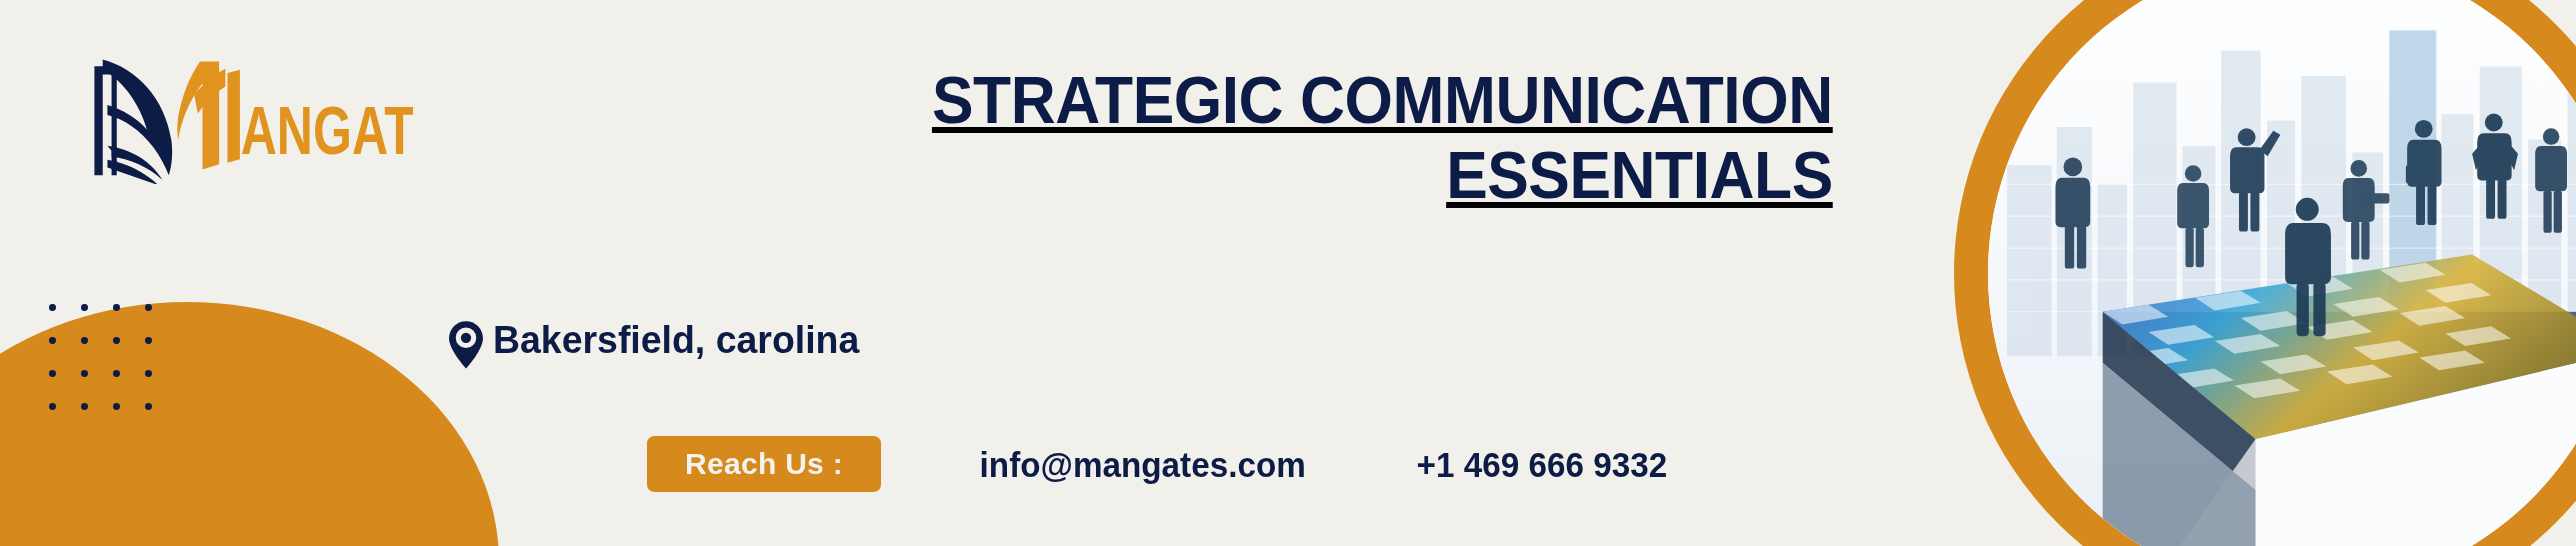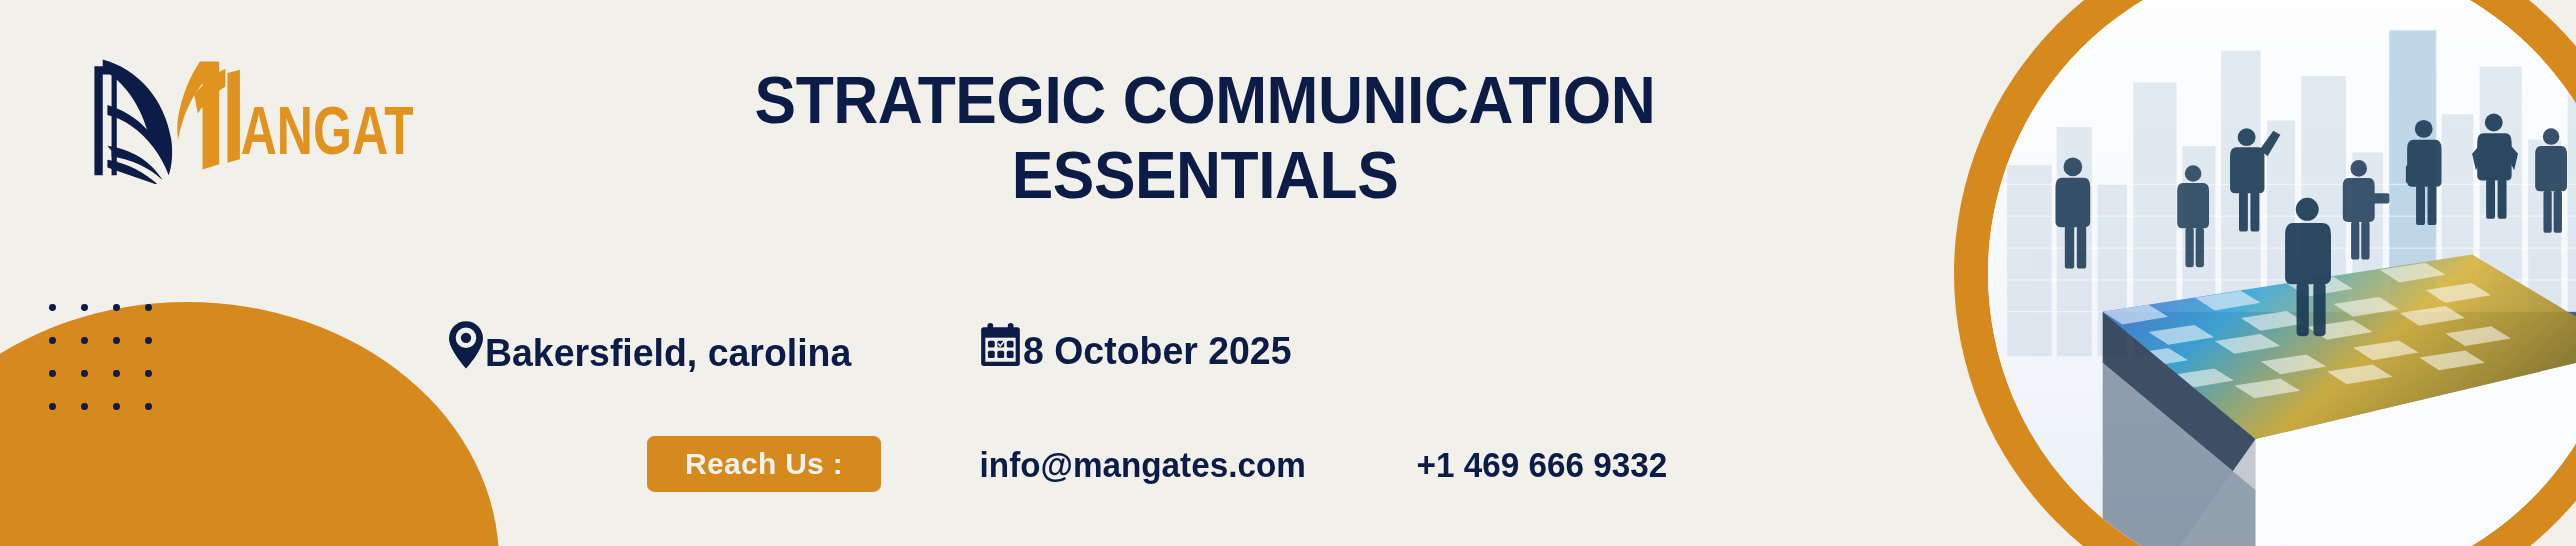--- a/index.html
+++ b/index.html
@@ -59,25 +59,26 @@
     left: 70px;
     top: 49px;
     width: 343px;
     height: 135px;
     z-index: 6;
   }
 
   
   .title-block {
     position: absolute;
-    left: 487px;
+    left: 447px;
     top: 62px;
     width: 1436px;
-    text-align: center;
+    text-align: right;
     z-index: 6;
+    text-decoration: underline;
   }
   .title-line {
     color: #0C1C46;
     font-family: "Liberation Sans", sans-serif;
     font-weight: bold;
     font-size: 67px;
     line-height: 1.12;
     letter-spacing: -0.5px;
     white-space: nowrap;
     transform: scaleX(0.93);
@@ -89,22 +90,22 @@
     left: 448px;
     top: 307px;
     width: 1530px;
     height: 78px;
     display: flex;
     align-items: center;
     z-index: 6;
   }
   .info-item {
     display: flex;
-    align-items: flex-end;
-    gap: 1px;
+    align-items: flex-start;
+    gap: 9px;
   }
   .info-item.loc { margin-right: 112px; }
   .info-item.date { margin-right: 72px; }
   .info-text {
     color: #0C1C46;
     font-family: "Liberation Sans", sans-serif;
     font-weight: bold;
     font-size: 39px;
     line-height: 1;
     white-space: nowrap;
@@ -239,38 +240,20 @@
       <span class="info-icon">
         <svg width="36" height="50" viewBox="0 0 70 96" xmlns="http://www.w3.org/2000/svg">
           <path d="M35 2 C16.5 2 2 17 2 35.5 C2 58 35 94 35 94 C35 94 68 58 68 35.5 C68 17 53.5 2 35 2 Z" fill="#0C1C46"></path>
           <circle cx="35" cy="34" r="20" fill="#F2F0EB"></circle>
           <circle cx="35" cy="34" r="10" fill="#0C1C46"></circle>
         </svg>
       </span>
       <span class="info-text">Bakersfield, carolina</span>
     </div>
 
-    <div class="info-item date">
-      <span class="info-icon">
-        <svg width="43" height="46" viewBox="0 0 82 88" xmlns="http://www.w3.org/2000/svg">
-          <rect x="4" y="10" width="74" height="74" rx="5" fill="#0C1C46"></rect>
-          <rect x="12" y="30" width="58" height="46" fill="#F2F0EB"></rect>
-          <rect x="16" y="2" width="11" height="22" rx="5.5" fill="#0C1C46"></rect>
-          <rect x="55" y="2" width="11" height="22" rx="5.5" fill="#0C1C46"></rect>
-          <rect x="17" y="36" width="13" height="13" rx="3" fill="#0C1C46"></rect>
-          <rect x="35" y="36" width="13" height="13" rx="3" fill="#0C1C46"></rect>
-          <rect x="53" y="36" width="13" height="13" rx="3" fill="#0C1C46"></rect>
-          <rect x="17" y="55" width="13" height="14" rx="3" fill="#0C1C46"></rect>
-          <rect x="35" y="55" width="13" height="14" rx="3" fill="#0C1C46"></rect>
-          <rect x="53" y="55" width="13" height="14" rx="3" fill="#0C1C46"></rect>
-          <path d="M37 42 L40.5 46 L47 38" stroke="#F2F0EB" stroke-width="3" fill="none" stroke-linecap="round"></path>
-        </svg>
-      </span>
-      <span class="info-text">8 October 2025</span>
-    </div>
 
 
   </div>
 
   <div class="contact-row">
     <button class="reach-btn">Reach Us :</button>
     <a href="#" id="email-link" class="contact-text">info@mangates.com</a>
     <a href="#" id="phone-link" class="contact-text">+1 469 666 9332</a>
   </div>
 

